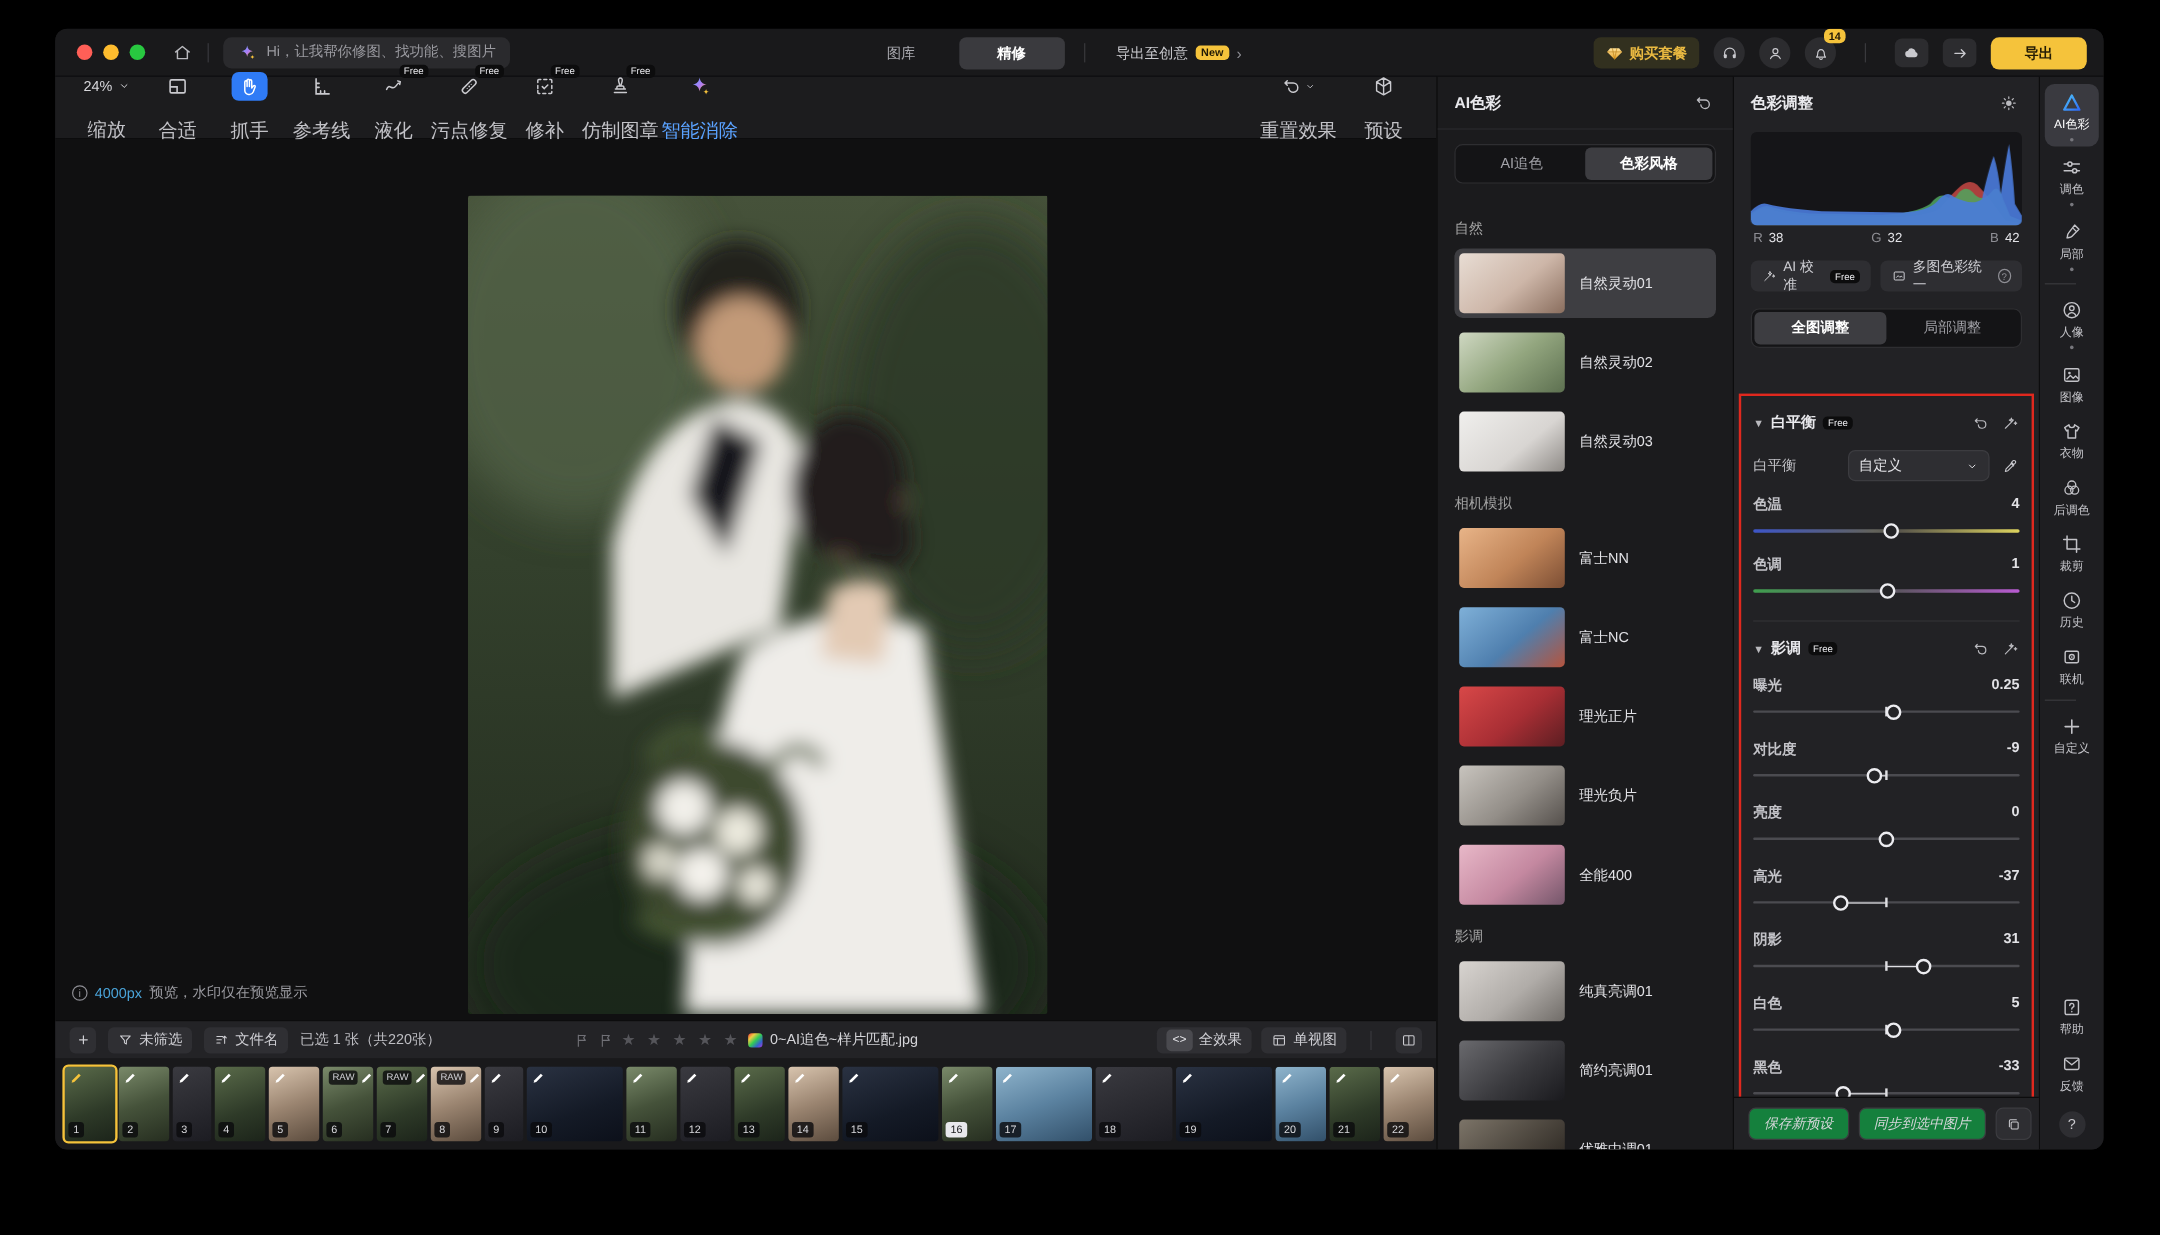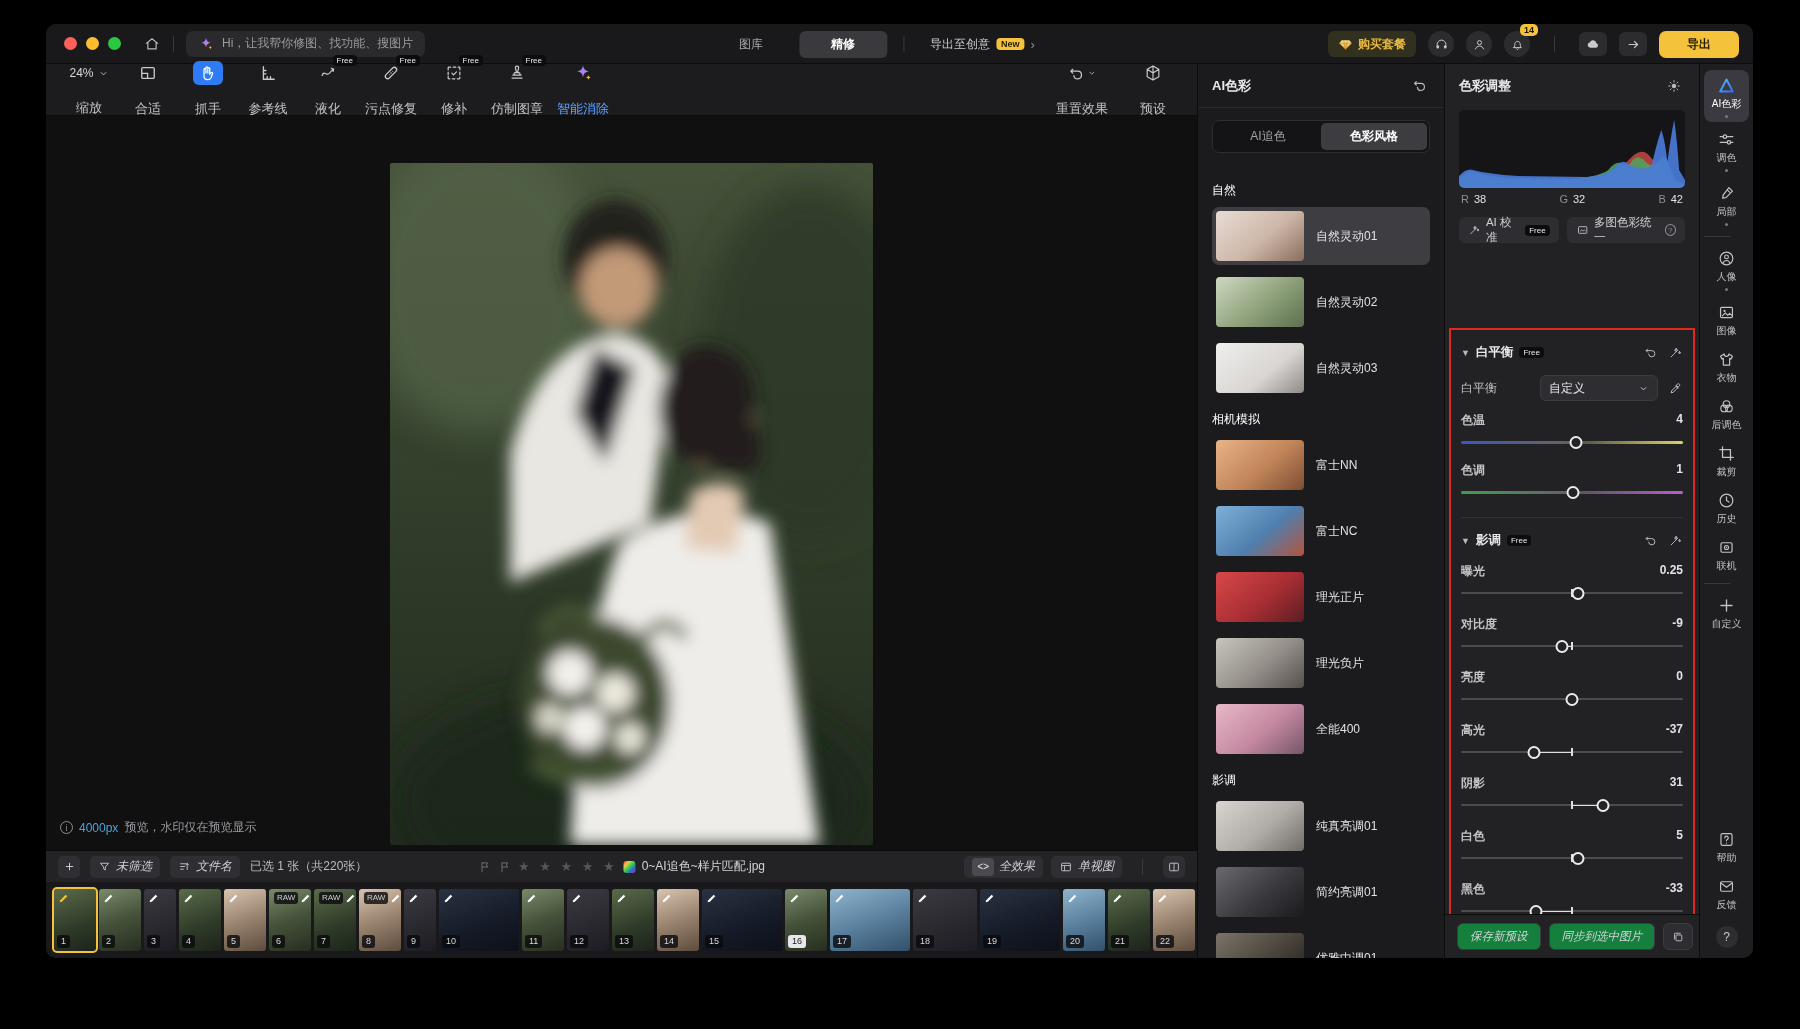--- a/index.html
+++ b/index.html
@@ -28,37 +28,37 @@
   .export-btn { background:#f5c33b; color:#241c05; font-weight:bold; border-radius:7px; height:27px; padding:0 28px; display:flex; align-items:center; }
 
   
   .canvas-col { position:absolute; left:0; top:40px; width:1151px; bottom:0; }
   .toolbar { position:absolute; left:0; top:0; right:0; height:52px; background:#1c1c1e; border-bottom:1px solid #0c0c0d; display:flex; align-items:center; padding:0 14px; }
   .zoom-ctl { display:flex; flex-direction:column; align-items:center; width:58px; }
   .zoom-val { display:flex; align-items:center; gap:4px; color:#d8d8dc; font-size:12px; height:22px; }
   .tool { display:flex; flex-direction:column; align-items:center; width:60px; position:relative; color:#c9c9ce; }
   .tool .t-icon { width:30px; height:24px; display:flex; align-items:center; justify-content:center; border-radius:6px; position:relative; }
   .tool.active .t-icon { background:#2f7bf6; color:#fff; }
-  .tool-label { font-size:13px; margin-top:15px; color:#c2c2c7; }
+  .tool-label { font-size:16px; margin-top:15px; color:#c2c2c7; }
   .tool.ai .tool-label { color:#5aa2ff; }
   .free-badge { display:none; position:absolute; top:-6px; right:-14px; background:#0c0c0d; color:#e8e8ec; font-size:8px; padding:1px 4px; border-radius:4px; }
   .tool.free .free-badge { display:block; }
   .toolbar-right { margin-left:auto; display:flex; gap:8px; }
   .tool.wide { width:66px; }
 
   
   .canvas { position:absolute; left:0; top:52px; right:0; height:734px; background:#101011; overflow:hidden; }
   .photo { position:absolute; left:344px; top:47px; width:483px; height:682px; border-radius:2px; overflow:hidden; }
   .canvas-note { position:absolute; left:14px; bottom:14px; display:flex; align-items:center; gap:6px; color:#9a9aa0; font-size:12px; }
   .note-i { width:13px; height:13px; border:1px solid #8e8e94; border-radius:50%; font-size:9px; display:flex; align-items:center; justify-content:center; color:#8e8e94; }
   .note-px { color:#4aa3d8; }
 
   
   .infobar { position:absolute; left:0; right:0; top:786px; height:32px; background:#232326; display:flex; align-items:center; padding:0 12px; gap:10px; border-top:1px solid #0c0c0d; }
-  .ib-btn { height:22px; min-width:22px; background:#2f2f33; border-radius:5px; display:flex; align-items:center; justify-content:center; gap:5px; padding:0 8px; color:#cfcfd4;font-style:italic; }
+  .ib-btn { height:22px; min-width:22px; background:#2f2f33; border-radius:5px; display:flex; align-items:center; justify-content:center; gap:5px; padding:0 8px; color:#cfcfd4; }
   .ib-btn.square { padding:0; width:22px; }
   .ib-text { color:#bdbdc2; }
   .ib-center { position:absolute; left:50%; transform:translateX(-50%); display:flex; align-items:center; gap:6px; }
   .star { color:#55555a; font-size:13px; letter-spacing:3px; }
   .swatch { width:12px; height:12px; border-radius:3px; background:linear-gradient(135deg,#e33,#ec4,#3c5,#36c,#a3d); }
   .ib-file { color:#d4d4d8; }
   .ib-right { margin-left:auto; display:flex; align-items:center; gap:8px; }
   .code-box { background:#4a4a4f; border-radius:4px; width:22px; height:18px; display:flex; align-items:center; justify-content:center; font-size:10px; color:#e8e8ec; }
   .flagicon { color:#707076; }
 
@@ -83,21 +83,21 @@
 
   
   .preset-panel { position:absolute; left:1151px; top:40px; width:248px; bottom:0; background:#1b1b1d; border-left:1px solid #0c0c0d; border-right:1px solid #0c0c0d; }
   .pp-header { height:44px; display:flex; align-items:center; justify-content:space-between; padding:0 14px; border-bottom:1px solid #2a2a2d; }
   .pp-title { font-size:13px; font-weight:bold; color:#e8e8ec; }
   .icon-btn { color:#b9b9be; display:flex; align-items:center; justify-content:center; width:22px; height:22px; }
   .pp-tabs { margin:12px 14px 0 14px; background:#141416; border:1px solid #2e2e31; border-radius:7px; display:flex; padding:2px; }
   .pp-tab { flex:1; text-align:center; padding:5px 0; border-radius:5px; color:#a2a2a8; }
   .pp-tab.active { background:#3d3d41; color:#fff; font-weight:bold; }
   .pp-list { position:absolute; top:104px; left:0; right:0; bottom:0; overflow:hidden; padding:0 14px; }
-  .pp-group-name { color:#ffffff; font-size:12px; margin:14px 0 8px 0; }
+  .pp-group-name { color:#a3a3a3; font-size:12px; margin:14px 0 8px 0; }
   .preset-item { display:flex; align-items:center; gap:12px; border-radius:7px; padding:4px; margin-bottom:8px; }
   .preset-item.active { background:#3e3e42; }
   .preset-thumb { width:88px; height:50px; border-radius:4px; flex:none; }
   .preset-label { color:#e2e2e6; font-size:12px; }
   .p1{background:linear-gradient(140deg,#e8ddd4,#cdb6a8 55%,#8a6e5e)}
   .p2{background:linear-gradient(140deg,#cfd8c2,#93a67f 50%,#5d7050)}
   .p3{background:linear-gradient(140deg,#f0efed,#d8d5d2 60%,#8e8a86)}
   .p4{background:linear-gradient(140deg,#7fb0d8,#4f7fae 55%,#b4543e)}
   .p5{background:linear-gradient(140deg,#e8b488,#c08458 55%,#7c4e34)}
   .p6{background:linear-gradient(140deg,#d84848,#a82e34 55%,#5c1e22)}
@@ -880,20 +880,24 @@
         <span class="mini-free">Free</span>
       </span>
       <span class="ap-pill">
         <svg class="ic" width="14" height="14">
             <use href="#i-multi"></use>
           </svg>
         <span>多图色彩统一</span>
         <span class="q-circle">?</span>
       </span>
     </div>
+    <div class="ap-tabs">
+      <span class="pp-tab active">全图调整</span>
+      <span class="pp-tab">局部调整</span>
+    </div>
 
     <div class="red-rect"></div>
 
     <div class="sections">
 
       <div class="sec-head">
         <span class="sec-tri">▼</span>
         <span class="sec-title">白平衡</span>
         <span class="mini-free">Free</span>
         <span class="sec-icons">

